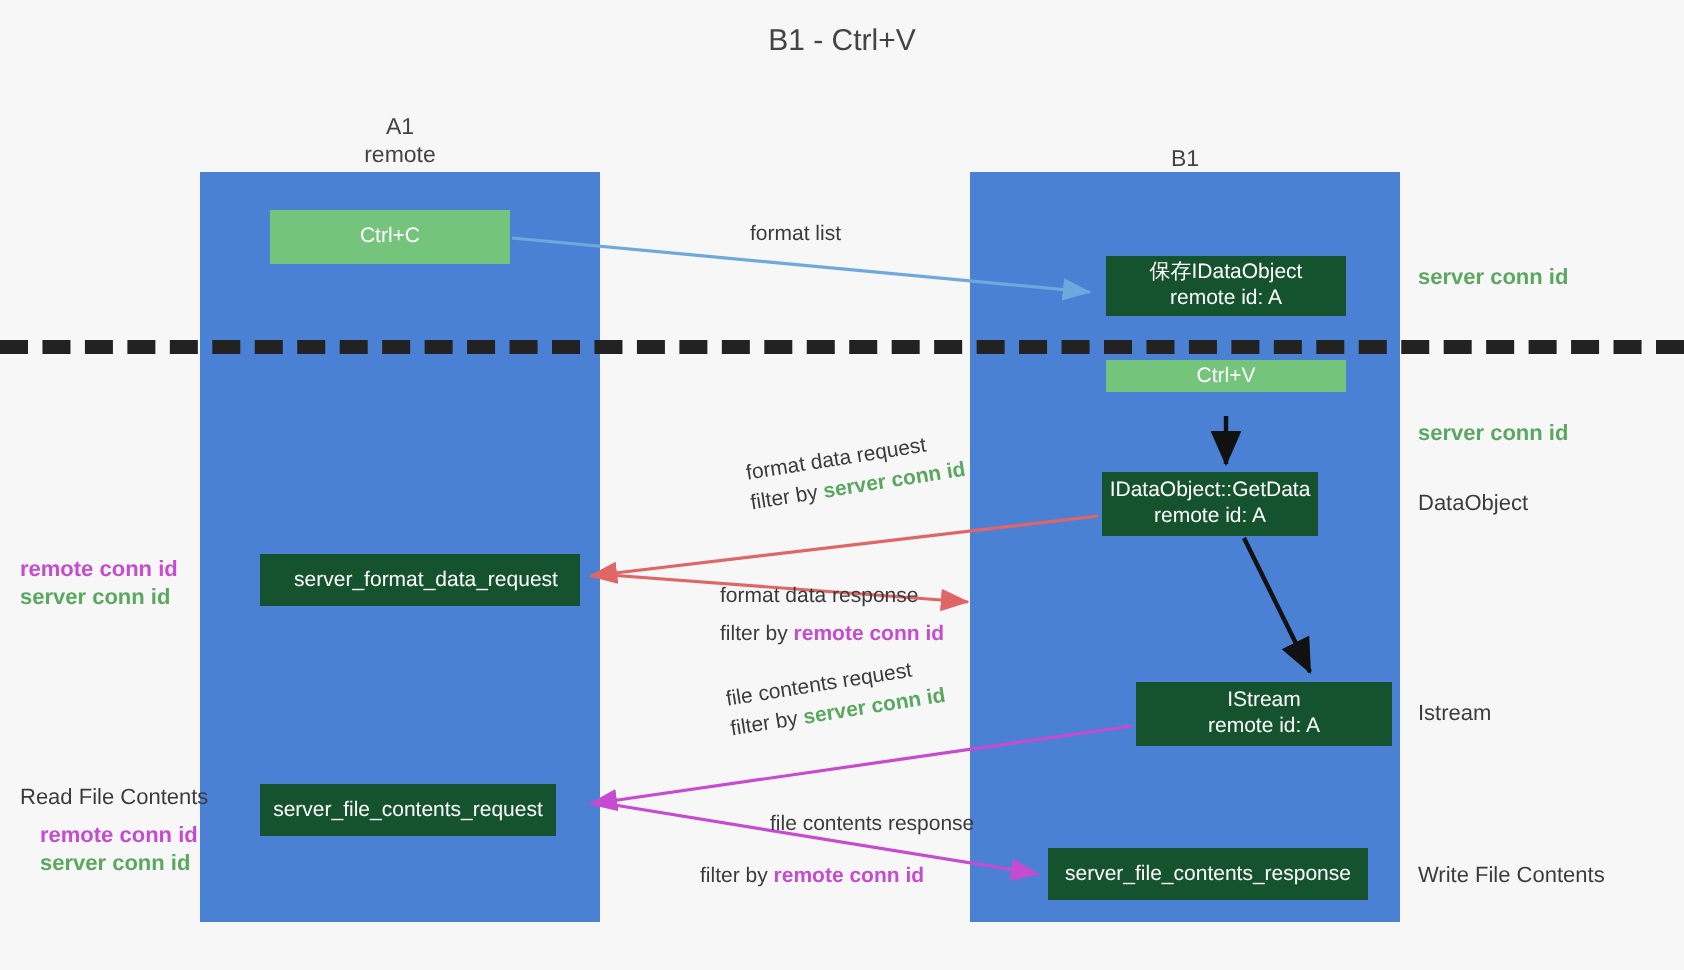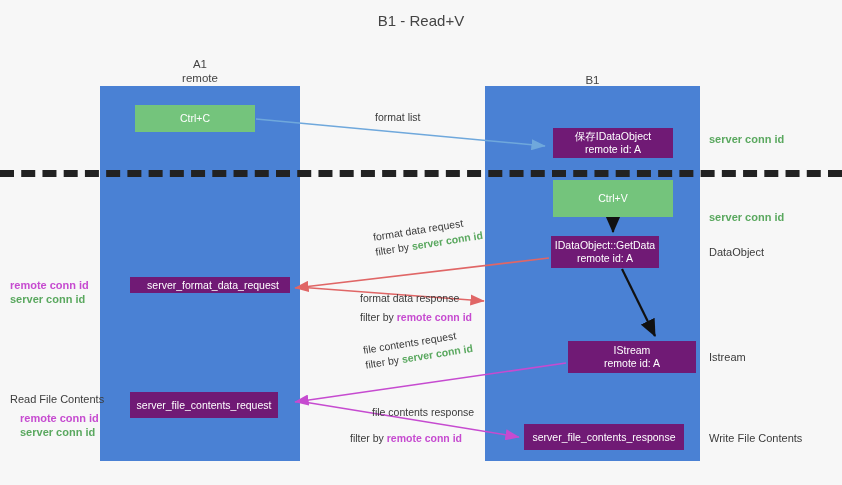--- a/index.html
+++ b/index.html
@@ -65,28 +65,28 @@
     flex-direction: column;
     align-items: center;
     justify-content: center;
     color: #ffffff;
     font-size: 10.5px;
     line-height: 13px;
     text-align: right;
     padding: 2px 4px;
   }
   .box.green { background: #74c47c; }
-  .box.orange { background: #701a75; }
+  .box.orange { background: #14532d; }
 
   #box-ctrl-c { left: 135px; top: 105px; width: 120px; height: 27px; }
   #box-copy   { left: 553px; top: 128px; width: 120px; height: 30px; }
-  #box-ctrl-v { left: 553px; top: 180px; width: 120px; height: 37px; }
+  #box-ctrl-v { left: 553px; top: 180px; width: 120px; height: 16px; }
   #box-getdata{ left: 551px; top: 236px; width: 108px; height: 32px; }
   #box-istream{ left: 568px; top: 341px; width: 128px; height: 32px; }
-  #box-sfdreq { left: 130px; top: 277px; width: 160px; height: 16px; padding-left: 10px; }
+  #box-sfdreq { left: 130px; top: 277px; width: 160px; height: 26px; padding-left: 10px; }
   #box-sfdresp{ left: 489px; top: 288px; width: 158px; height: 26px; }
   #box-sfcreq { left: 130px; top: 392px; width: 148px; height: 26px; }
   #box-sfcresp{ left: 524px; top: 424px; width: 160px; height: 26px; }
 
   
   .right-note {
     font-size: 11px;
     line-height: 14px;
   }
   .green-txt  { color: #5aa85f; font-weight: bold; }
@@ -139,21 +139,21 @@
     width: 842px; height: 485px;
     pointer-events: none;
   }
 </style>
 </head>
 <body>
 
 <div id="stage">
 
   <div class="abs" id="title-block">
-    <div>B1 - Read+V</div>
+    <div>B1 - Ctrl+V</div>
   </div>
 
   <div class="abs col-head" id="head-a1">
     <div>A1</div>
     <div>remote</div>
   </div>
   <div class="abs col-head" id="head-b1">
     <div>B1</div>
     <div>connection</div>
   </div>
@@ -249,21 +249,21 @@
   </div>
 
   <div class="abs edge-label" id="lbl-fcreq">
     <span class="l2">file contents request</span>
     <span class="l2">
       <span class="plain-txt">filter by </span><span class="green-txt">server conn id</span>
     </span>
   </div>
 
   <div class="abs edge-label" id="lbl-fcresp">
-    <span class="l2" style="margin-left:22px;">file contents response</span>
+    <span class="l2" style="margin-left:35px;">file contents response</span>
     <span class="l2" style="margin-top:11px;">
       <span class="plain-txt">filter by </span><span class="magenta-txt">remote conn id</span>
     </span>
   </div>
 
   <div class="abs right-note green-txt" id="note-scid-1">server conn id</div>
   <div class="abs right-note green-txt" id="note-scid-2">server conn id</div>
   <div class="abs right-note plain-txt" id="note-dataobject">DataObject</div>
   <div class="abs right-note plain-txt" id="note-istream">Istream</div>
   <div class="abs right-note plain-txt" id="note-write-file" style="left:709px; top:431px;">Write File Contents</div>

